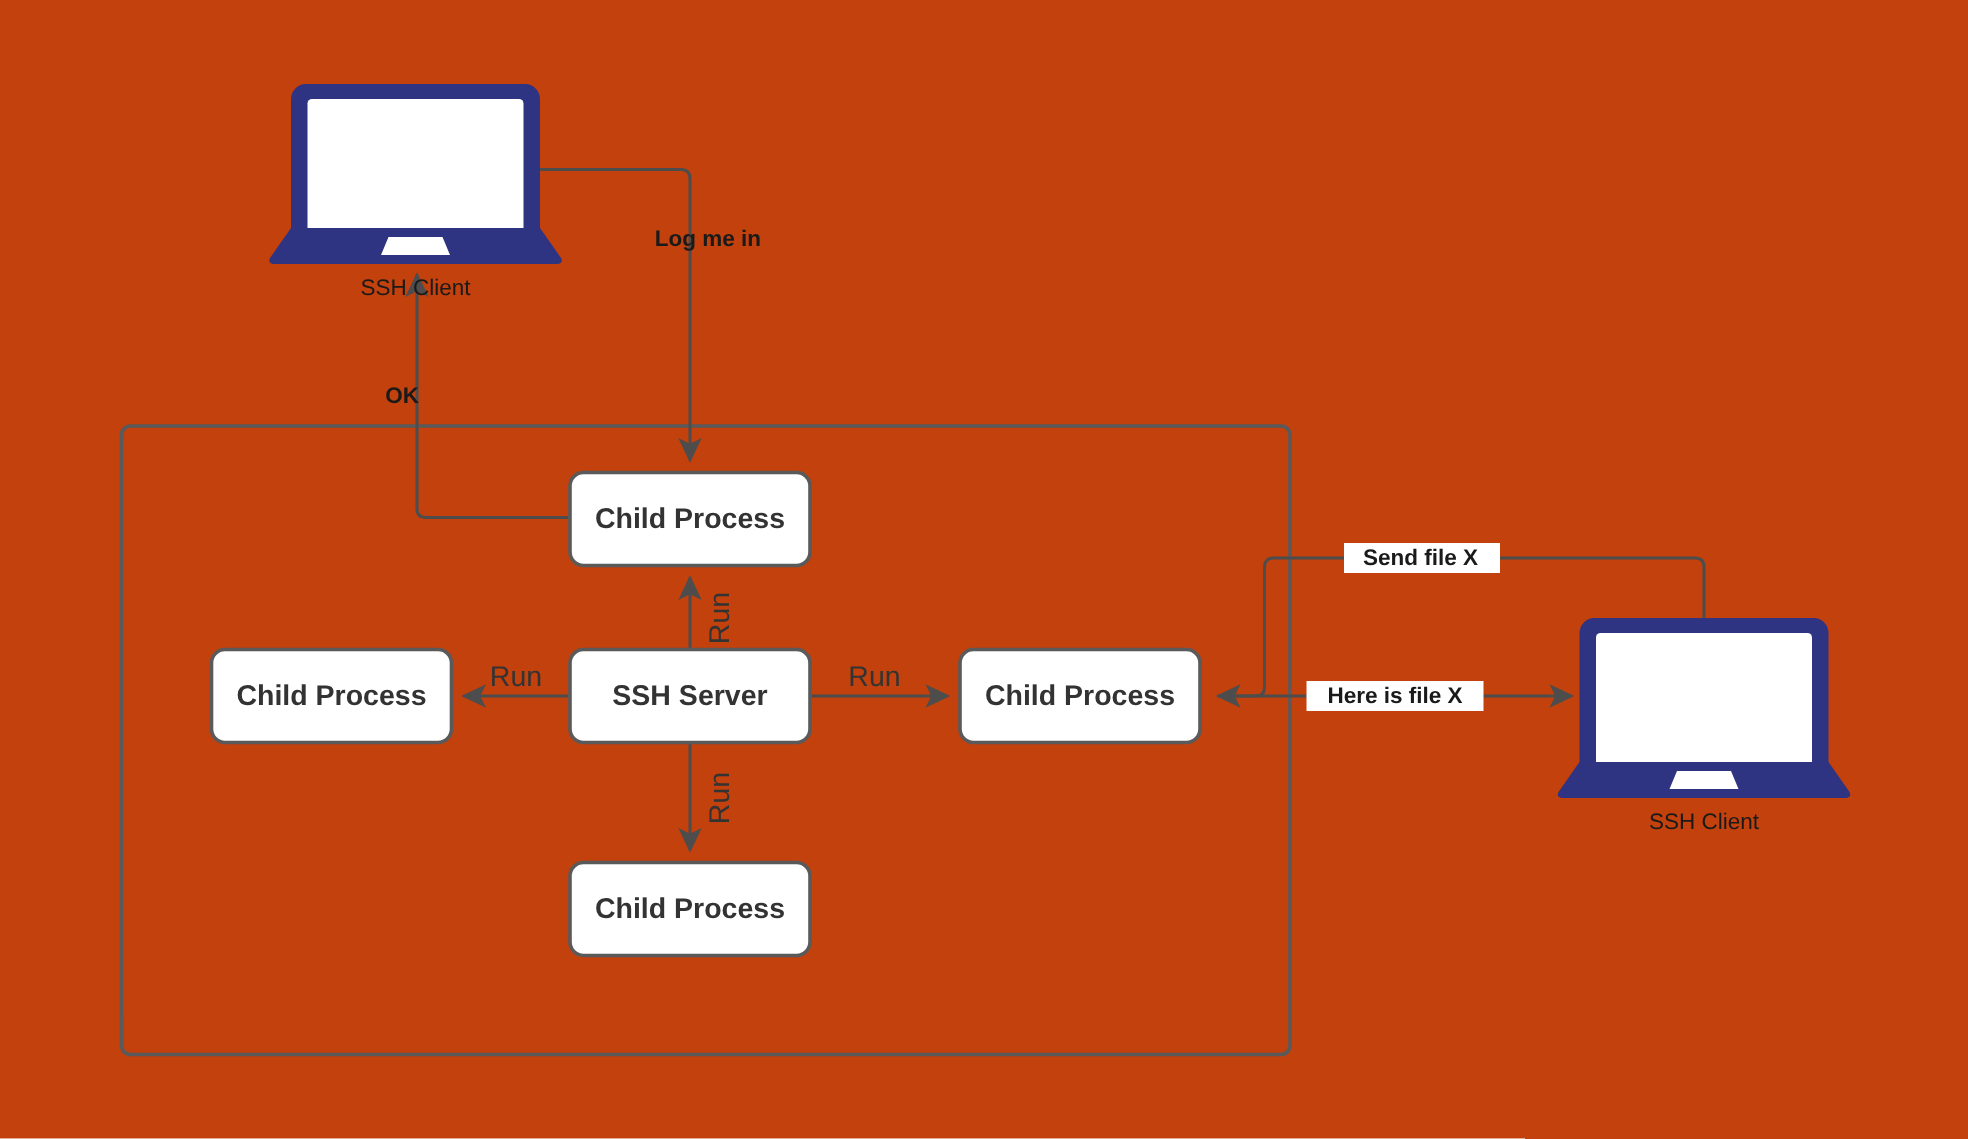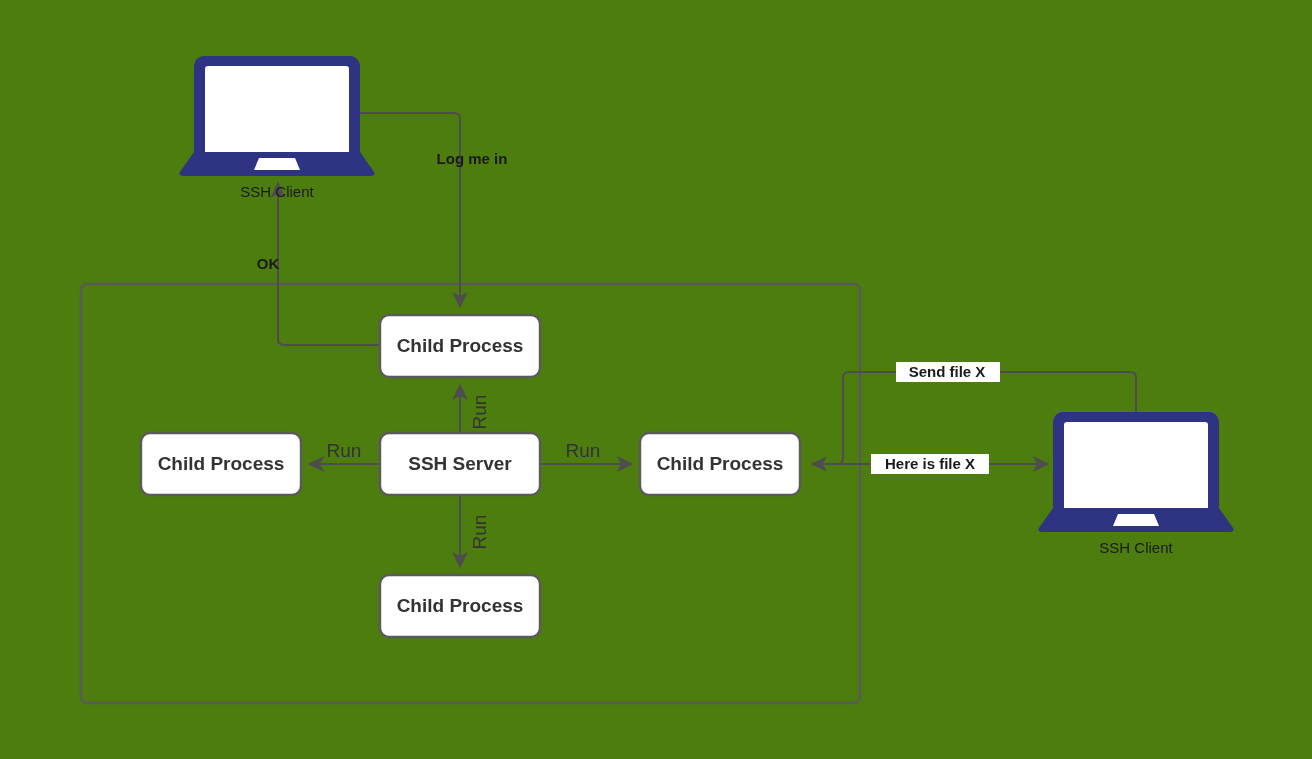--- a/index.html
+++ b/index.html
@@ -7,21 +7,21 @@
     padding: 0;
     background: #ffffff;
   }
   body {
     font-family: "Liberation Sans", sans-serif;
   }
   #canvas {
     position: relative;
     width: 1312px;
     height: 759px;
-    background: #4d7c0f;
+    background: #c2410c;
     overflow: hidden;
   }
   #diagram-svg {
     position: absolute;
     left: 0;
     top: 0;
     width: 1312px;
     height: 759px;
   }
   .node-label {

